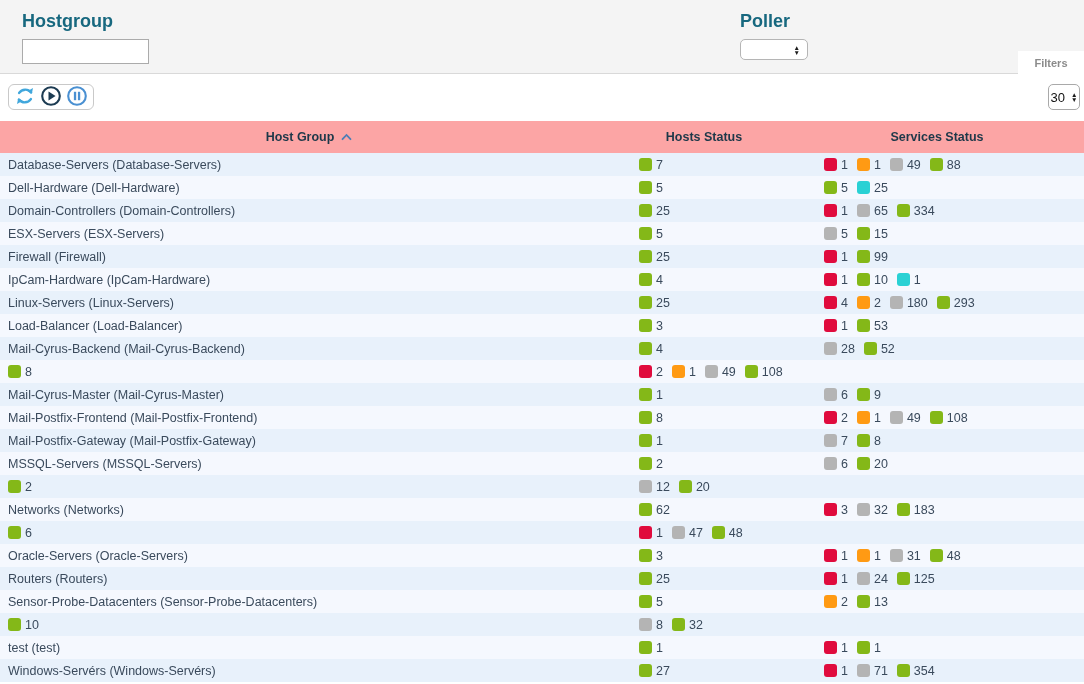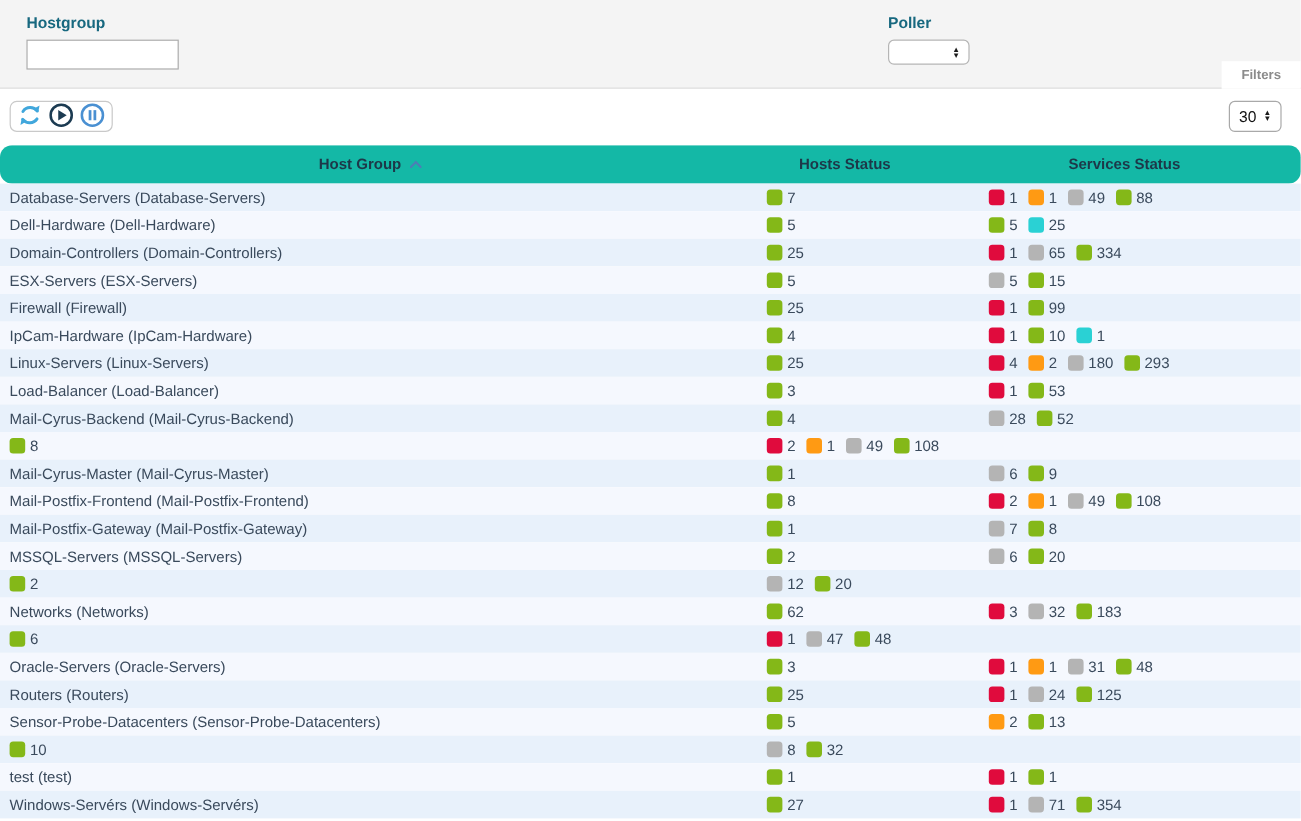--- a/index.html
+++ b/index.html
@@ -6,33 +6,33 @@
   body{
     width:1084px;height:684px;overflow:hidden;background:#fff;
     font-family:"Liberation Sans","DejaVu Sans",sans-serif;
     -webkit-font-smoothing:antialiased;
   }
   
   .filter-panel{position:relative;height:74px;background:#f4f4f4;border-bottom:1px solid #d9d9d9;box-sizing:border-box;}
   .field{position:absolute;top:11px;display:flex;flex-direction:column;}
   .field-hostgroup{left:22px;}
   .field-poller{left:740px;}
-  .field-label{font-size:13px;font-weight:bold;color:#17687f;margin-bottom:7px;}
+  .field-label{font-size:18px;font-weight:bold;color:#17687f;margin-bottom:7px;}
   .text-input{width:115px;height:23px;border:1px solid #ababab;background:#fff;font-size:13px;padding:0 5px;box-sizing:content-box;}
   .select-box{display:flex;align-items:center;justify-content:flex-end;width:52px;height:19px;background:#fff;border:1px solid #b5b5b5;border-radius:5px;padding:0 7px;}
   .select-arrows{display:flex;flex-direction:column;line-height:5px;font-size:6.5px;color:#1a1a1a;letter-spacing:0;}
   .filters-tab{position:absolute;right:0;bottom:-1px;height:23px;min-width:66px;background:#fff;display:flex;align-items:center;justify-content:center;font-size:11px;font-weight:bold;color:#8b8b8b;padding:0 13px;box-sizing:border-box;z-index:3;}
   
   .toolbar-row{position:relative;height:47px;background:#fff;}
   .btn-group{position:absolute;left:8px;top:10px;display:flex;align-items:center;gap:4px;border:1px solid #c9c9c9;border-radius:6px;background:#fff;padding:2px 5px;height:26px;box-sizing:border-box;}
   .tool-btn{width:22px;height:22px;display:flex;align-items:center;justify-content:center;cursor:pointer;background:none;border:none;padding:0;}
-  .page-size{position:absolute;right:16px;top:10px;height:26px;width:44px;border:1px solid #a9a9a9;border-radius:5px;background:#fff;display:flex;align-items:center;justify-content:center;gap:6px;font-size:13px;color:#111;box-sizing:border-box;}
+  .page-size{position:absolute;right:4px;top:10px;height:26px;width:32px;border:1px solid #a9a9a9;border-radius:5px;background:#fff;display:flex;align-items:center;justify-content:center;gap:6px;font-size:13px;color:#111;box-sizing:border-box;}
   
   .grid-row{display:grid;grid-template-columns:618px 172px 294px;}
-  .table-header{height:32px;background:#14b8a6;align-items:center;border-radius:10px;}
+  .table-header{height:32px;background:#fca5a5;align-items:center;}
   .th{display:flex;align-items:center;justify-content:center;gap:7px;font-size:12.5px;font-weight:bold;color:#1d3849;}
   .tr{height:23px;align-items:center;font-size:12.5px;color:#3a4a5c;gap:13px;}
   .tr.odd{background:#e8f1fb;}
   .tr.even{background:#f5f8fe;}
   .cell-name{padding-left:8px;white-space:nowrap;overflow:hidden;}
   .cell-status{display:flex;align-items:center;gap:9px;padding-left:8px;}
   .status-item{display:inline-flex;align-items:center;gap:4px;}
   .badge{width:13px;height:13px;border-radius:3px;display:inline-block;flex:0 0 auto;}
   .count{color:#3a4a5c;}
 </style>

